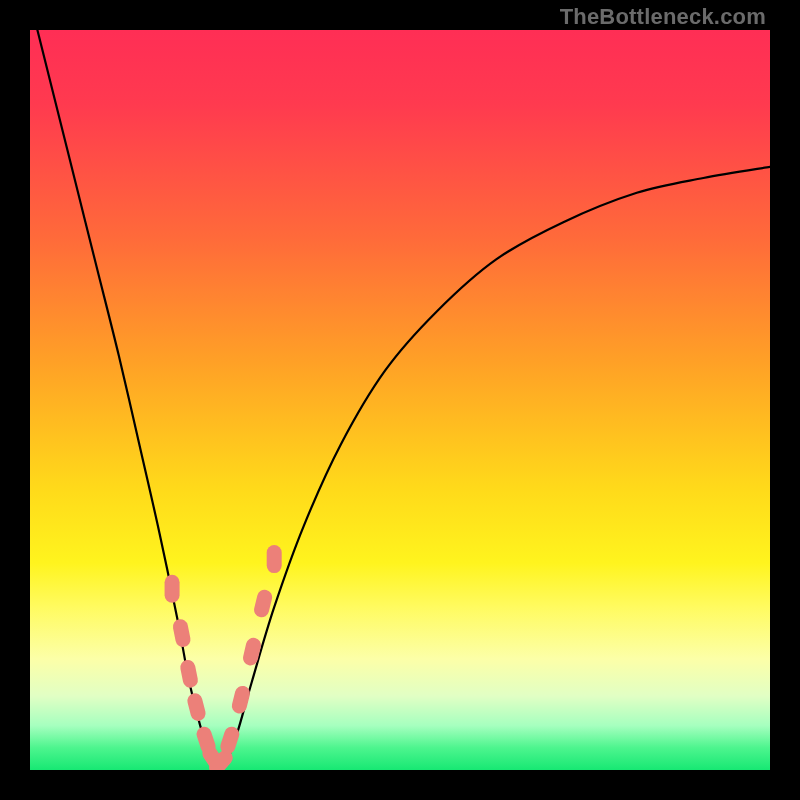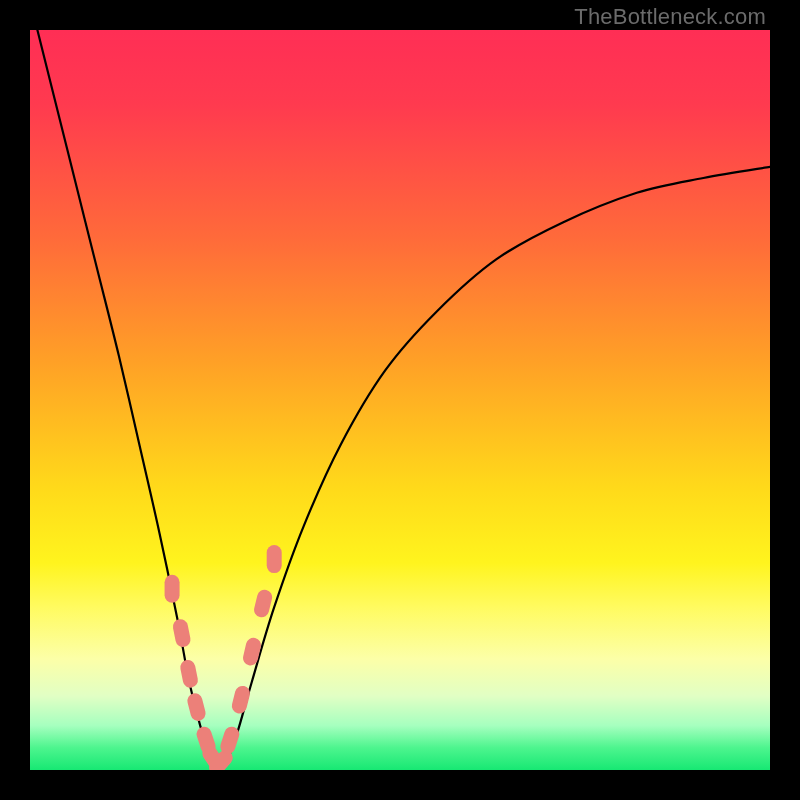--- a/index.html
+++ b/index.html
@@ -28,21 +28,21 @@
     position: absolute;
     inset: 0;
   }
   .watermark {
     position: absolute;
     top: 4px;
     right: 34px;
     color: #6b6b6b;
     font-size: 22px;
     letter-spacing: 0.2px;
-    font-weight: 400;
+    font-weight: 700;
     user-select: none;
   }
   svg.curve {
     position: absolute;
     inset: 0;
   }
   .marker {
     fill: #ec8079;
   }
 </style>

